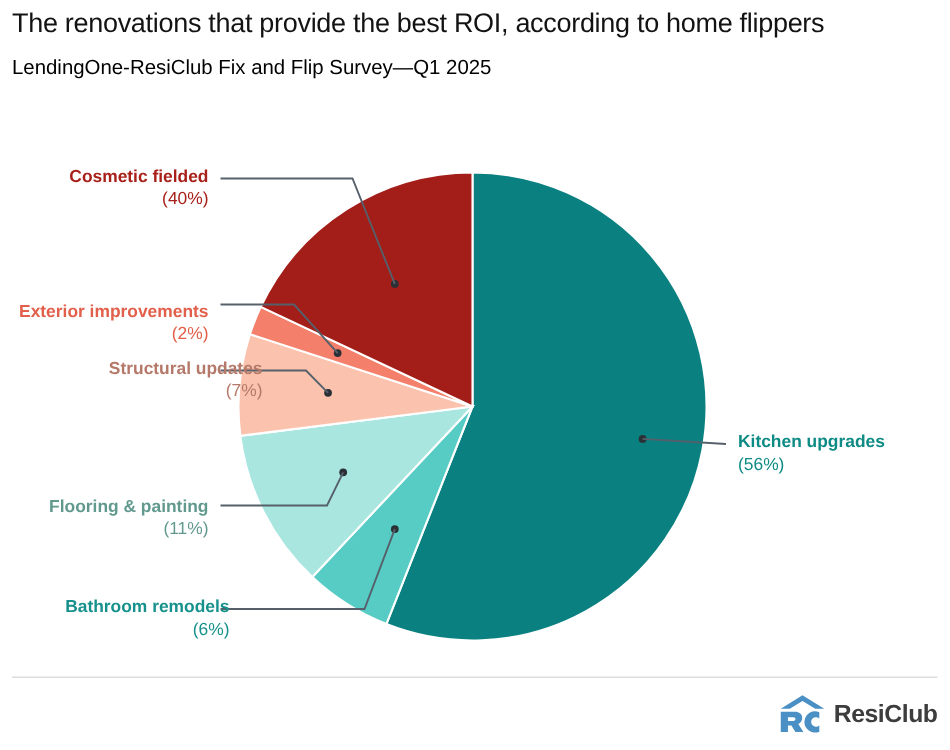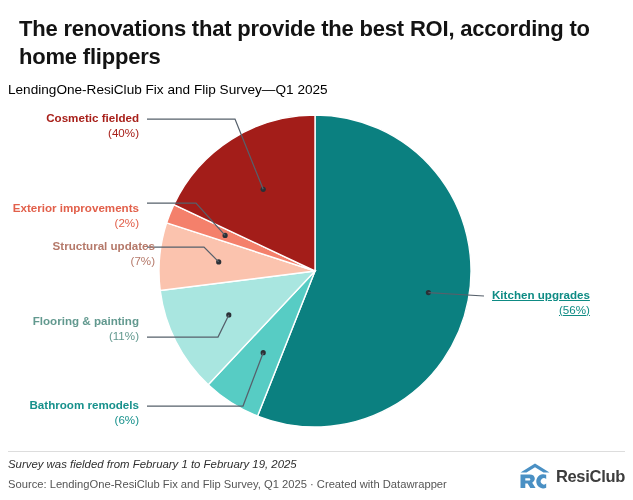--- a/index.html
+++ b/index.html
@@ -24,26 +24,26 @@
   }
 
   
   .header {
     position: absolute;
     left: 8px;
     top: 4px;
     width: 600px;
   }
   .chart-title {
-    font-size: 22px;
-    font-weight: bold;
+    font-size: 18px;
+    font-weight: normal;
     line-height: 1.26;
     letter-spacing: -0.2px;
     color: #131313;
-    margin: 11px;
+    margin: 0;
   }
   .chart-subtitle {
     font-size: 13.6px;
     font-weight: normal;
     line-height: 1.3;
     color: #000000;
     margin: 9px 0 0 0;
   }
 
   
@@ -61,21 +61,21 @@
     position: absolute;
     font-size: 11.6px;
     font-weight: bold;
     line-height: 1.28;
     white-space: nowrap;
   }
   .label .pct {
     display: block;
     font-weight: normal;
   }
-  .label.right { text-align: right; text-decoration: underline; }
+  .label.right { text-align: left; }
   .label.left  { text-align: right; }
 
   
   .footer {
     position: absolute;
     left: 8px;
     bottom: 8px;
     width: 500px;
   }
   .footer-note {
@@ -148,33 +148,29 @@
           <circle cx="225.1" cy="235.4" r="2.6" fill="#2b3036"></circle>
           <polyline points="225.1,235.4 196,203 147,203" fill="none" stroke="#56606b" stroke-width="1.25"></polyline>
           <circle cx="263.2" cy="189.3" r="2.6" fill="#2b3036"></circle>
           <polyline points="263.2,189.3 235,119 147,119" fill="none" stroke="#56606b" stroke-width="1.25"></polyline>
         </g>
     </svg>
   </div>
 
   <div id="pie-labels">
       <div class="label right" style="color: rgb(14, 139, 132); top: 288px; left: 492px;"><span>Kitchen upgrades</span><span class="pct">(56%)</span></div>
-      <div class="label left" style="color: rgb(23, 145, 140); top: 398px; left: 0px; width: 139px;"><span>Bathroom remodels</span><span class="pct">(6%)</span></div>
-      <div class="label left" style="color: rgb(98, 153, 143); top: 314px; left: 0px; width: 139px;"><span>Flooring &amp; painting</span><span class="pct">(11%)</span></div>
-      <div class="label left" style="color: rgb(181, 121, 106); top: 239px; left: 16px; width: 139px;"><span>Structural updates</span><span class="pct">(7%)</span></div>
+      <div class="label left" style="color: rgb(23, 145, 140); top: 398px; left: 14px; width: 139px;"><span>Bathroom remodels</span><span class="pct">(6%)</span></div>
+      <div class="label left" style="color: rgb(98, 153, 143); top: 331px; left: 0px; width: 139px;"><span>Flooring &amp; painting</span><span class="pct">(11%)</span></div>
+      <div class="label left" style="color: rgb(181, 121, 106); top: 239px; left: 0px; width: 139px; padding-left: 36px;"><span>Structural updates</span><span class="pct">(7%)</span></div>
       <div class="label left" style="color: rgb(226, 96, 75); top: 201px; left: 0px; width: 139px;"><span>Exterior improvements</span><span class="pct">(2%)</span></div>
       <div class="label left" style="color: rgb(168, 32, 26); top: 111px; left: 0px; width: 139px;"><span>Cosmetic fielded</span><span class="pct">(40%)</span></div>
     </div>
 
   <div class="divider"></div>
 
-  <div class="footer">
-    <p class="footer-note">Survey was fielded from February 1 to February 19, 2025</p>
-    <p class="footer-source">Source: LendingOne-ResiClub Fix and Flip Survey, Q1 2025 · Created with Datawrapper</p>
-  </div>
 
   <div class="logo">
     <svg width="34" height="26" viewBox="0 0 34 26">
       <polygon points="17,0.5 31.5,9.5 25.5,9.5 17,4.3 8.5,9.5 2.5,9.5" fill="#4a90c4"></polygon>
       <path d="M2.5,11.5 L2.5,25 L7.3,25 L7.3,20.6 L9.6,20.6 L12.3,25 L17.6,25 L14.2,19.7
                C15.9,18.8 16.8,17.3 16.8,15.6 C16.8,13.1 14.9,11.5 11.8,11.5 Z
                M7.3,15.2 L10.9,15.2 C11.8,15.2 12.3,15.7 12.3,16.4 C12.3,17.1 11.8,17.6 10.9,17.6
                L7.3,17.6 Z" fill="#4a90c4"></path>
       <path d="M28.2,11.8 A7.1,7.1 0 1,0 28.2,24.8 L28.2,20.6 A3.2,3.2 0 1,1 28.2,16.0 Z" fill="#4a90c4"></path>
     </svg>

